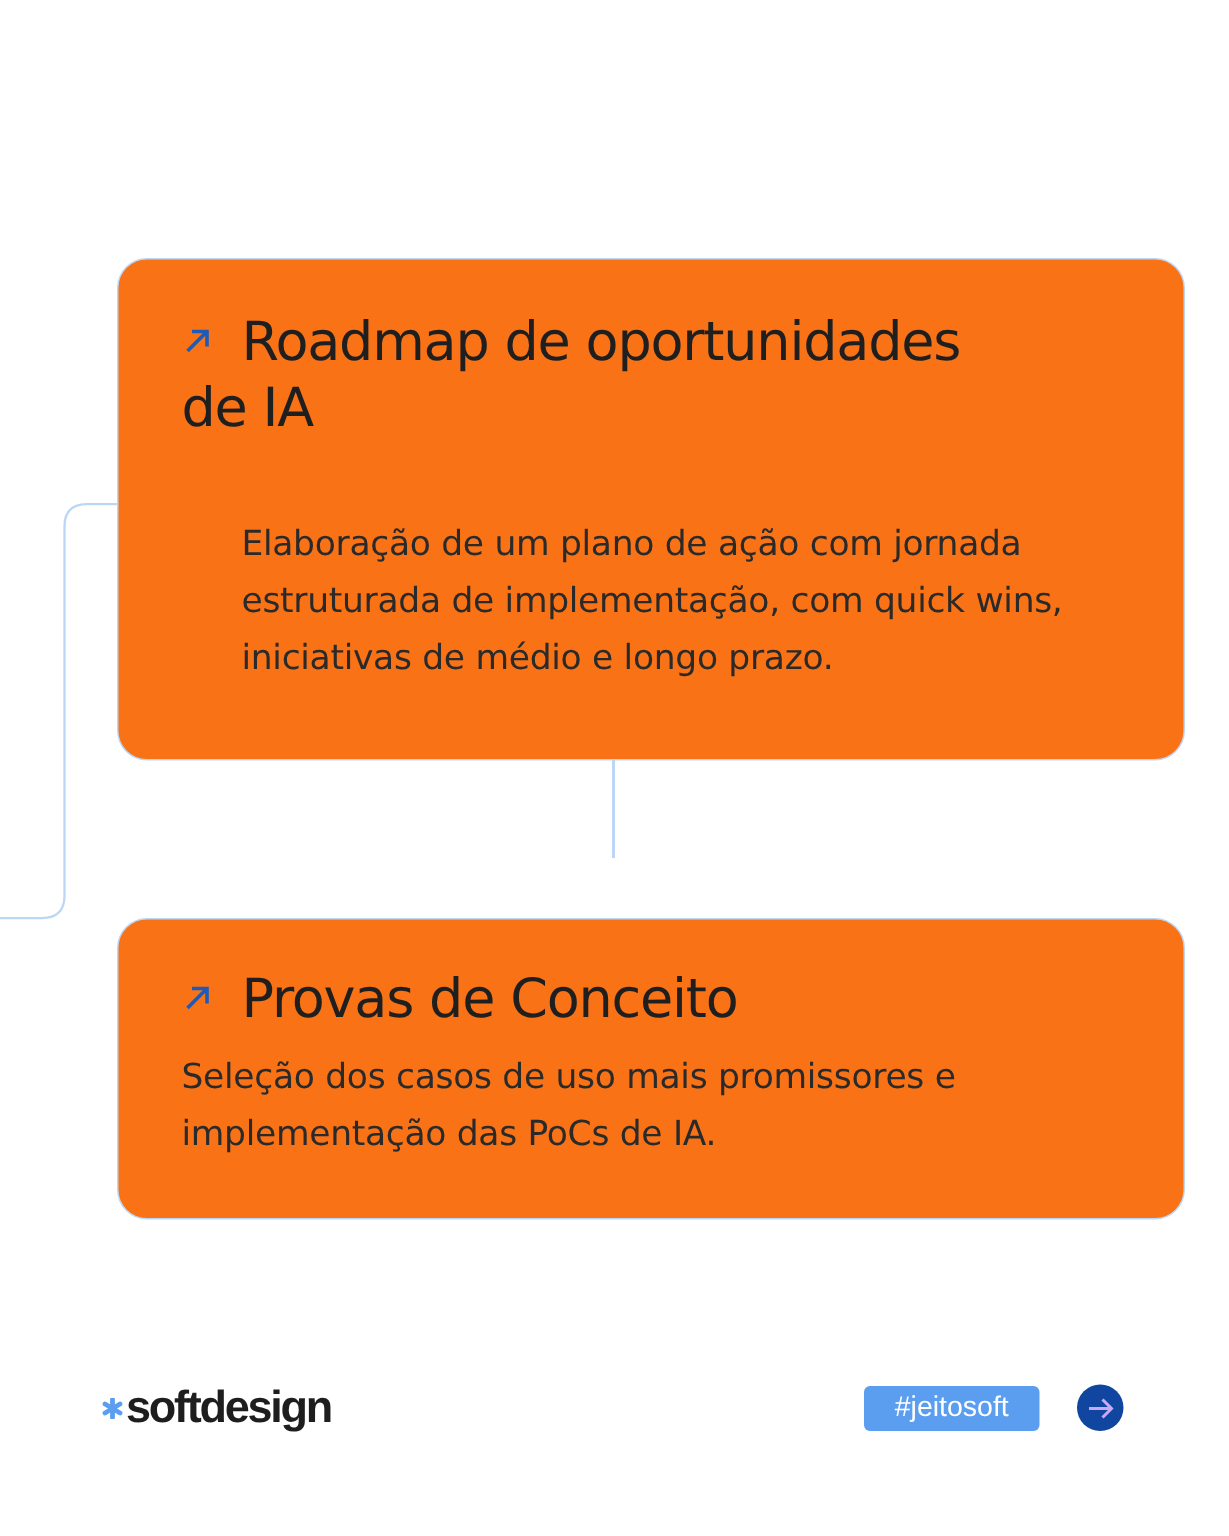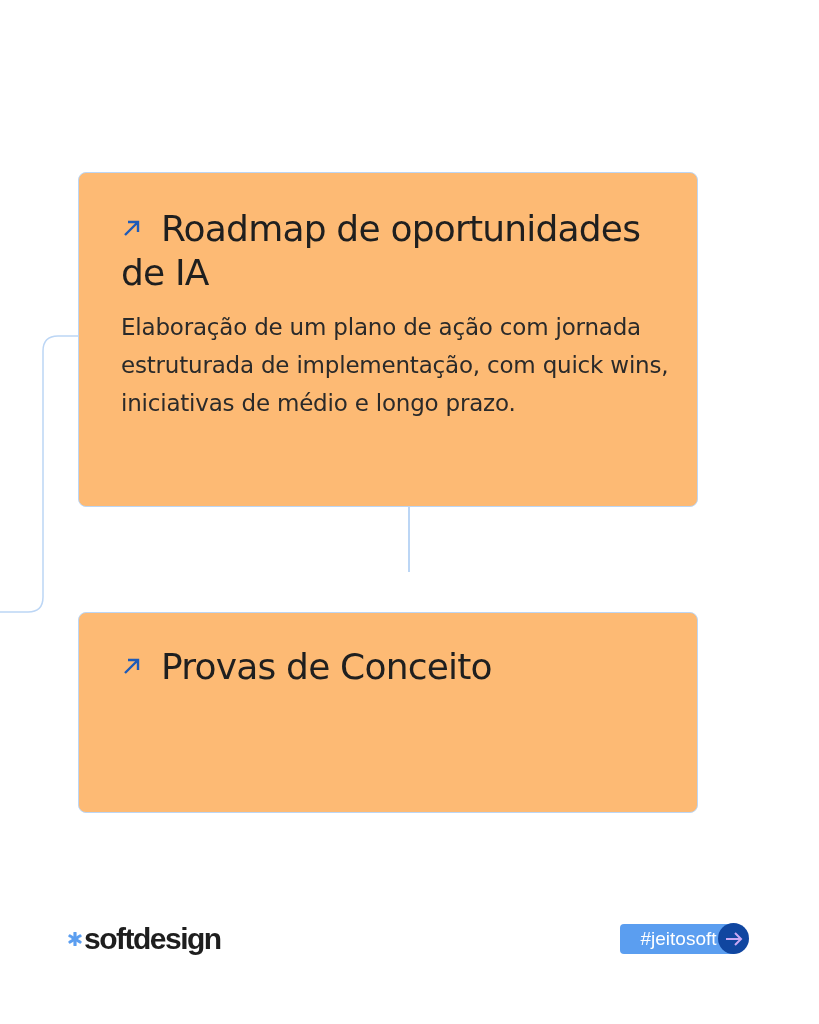--- a/index.html
+++ b/index.html
@@ -1,32 +1,32 @@
 <!DOCTYPE html>
 <html><head>
 <meta charset="utf-8">
 <style>
   html, body { margin:0; padding:0; }
   body { width:819px; height:1024px; background:#ffffff; position:relative; overflow:hidden;
          font-family:"DejaVu Sans", sans-serif; color:#1f1f1f; }
-  .card { position:absolute; left:78px; width:620px; border:1.5px solid #bcd6f5; border-radius:8px; background:#fdba74; box-sizing:border-box; }
+  .card { position:absolute; left:78px; width:712px; border:1.5px solid #bcd6f5; border-radius:20px; background:#f97316; box-sizing:border-box; }
   .card1 { top:172px; height:335px; }
   .card2 { top:572px; height:201px;margin-top:40px; }
   .title { position:absolute; left:42px; font-size:36px; line-height:44px; letter-spacing:-0.8px; color:#1f1f1f; font-weight:400; }
   .card1 .title { top:34px; width:560px; }
   .card2 .title { top:32px; }
   .arrow { display:inline-block; width:22px; height:22px; margin-right:18px; vertical-align:2px; }
   .desc { position:absolute; left:42px; font-size:23px; line-height:38px; color:#2a2a2a; letter-spacing:-0.2px; width:590px; }
-  .card1 .desc { top:135px; }
+  .card1 .desc { top:171px;margin-left:40px; }
   .card2 .desc { top:86px; }
   .bracket { position:absolute; left:-2px; top:335px; width:82px; height:279px; }
   .connector { position:absolute; left:408px; top:506px; width:1.5px; height:66px; background:#bcd6f5; }
   .logo { position:absolute; left:68px; top:922px; font-family:"Liberation Sans", sans-serif; font-weight:700; font-size:30px; letter-spacing:-1.5px; color:#1e1e1e; display:flex; align-items:center; }
   .logo-mark { width:14px; height:14px; margin-right:2px; }
-  .badge { position:absolute; left:620px; top:924px; width:117px; height:30px; background:#5b9ef0; border-radius:4px; color:#fff; font-size:19px; line-height:30px; text-align:center; font-family:"Liberation Sans", sans-serif; }
+  .badge { position:absolute; left:576px; top:924px; width:117px; height:30px; background:#5b9ef0; border-radius:4px; color:#fff; font-size:19px; line-height:30px; text-align:center; font-family:"Liberation Sans", sans-serif; }
   .next { position:absolute; left:718px; top:923px; width:31px; height:31px; border-radius:50%; background:#1046a0; display:flex; align-items:center; justify-content:center; }
 </style>
 </head>
 <body>
 
 <svg class="bracket" viewBox="0 0 82 279">
   <path d="M80 1 H60 Q45 1 45 16 V262 Q45 277 30 277 H0" fill="none" stroke="#bcd6f5" stroke-width="1.5"></path>
 </svg>
 
 <div class="connector"></div>
@@ -39,20 +39,21 @@
   </div>
   <div class="desc">Elaboração de um plano de ação com jornada estruturada de implementação, com quick wins, iniciativas de médio e longo prazo.</div>
 </div>
 
 <div class="card card2">
   <div class="title">
     <svg class="arrow" viewBox="0 0 22 22">
         <path d="M4 18 L17 5 M7 5 H17 V15" fill="none" stroke="#1e5bb8" stroke-width="2.4"></path>
       </svg><span>Provas de Conceito</span>
   </div>
+  <div class="desc">Seleção dos casos de uso mais promissores e implementação das PoCs de IA.</div>
 </div>
 
 <div class="logo">
   <svg class="logo-mark" viewBox="0 0 14 14">
     <g stroke="#5b9ef0" stroke-width="3.2" stroke-linecap="round">
         <path d="M7 1 V13"></path>
         <path d="M2 4 L12 10"></path>
         <path d="M2 10 L12 4"></path>
       </g>
   </svg>

